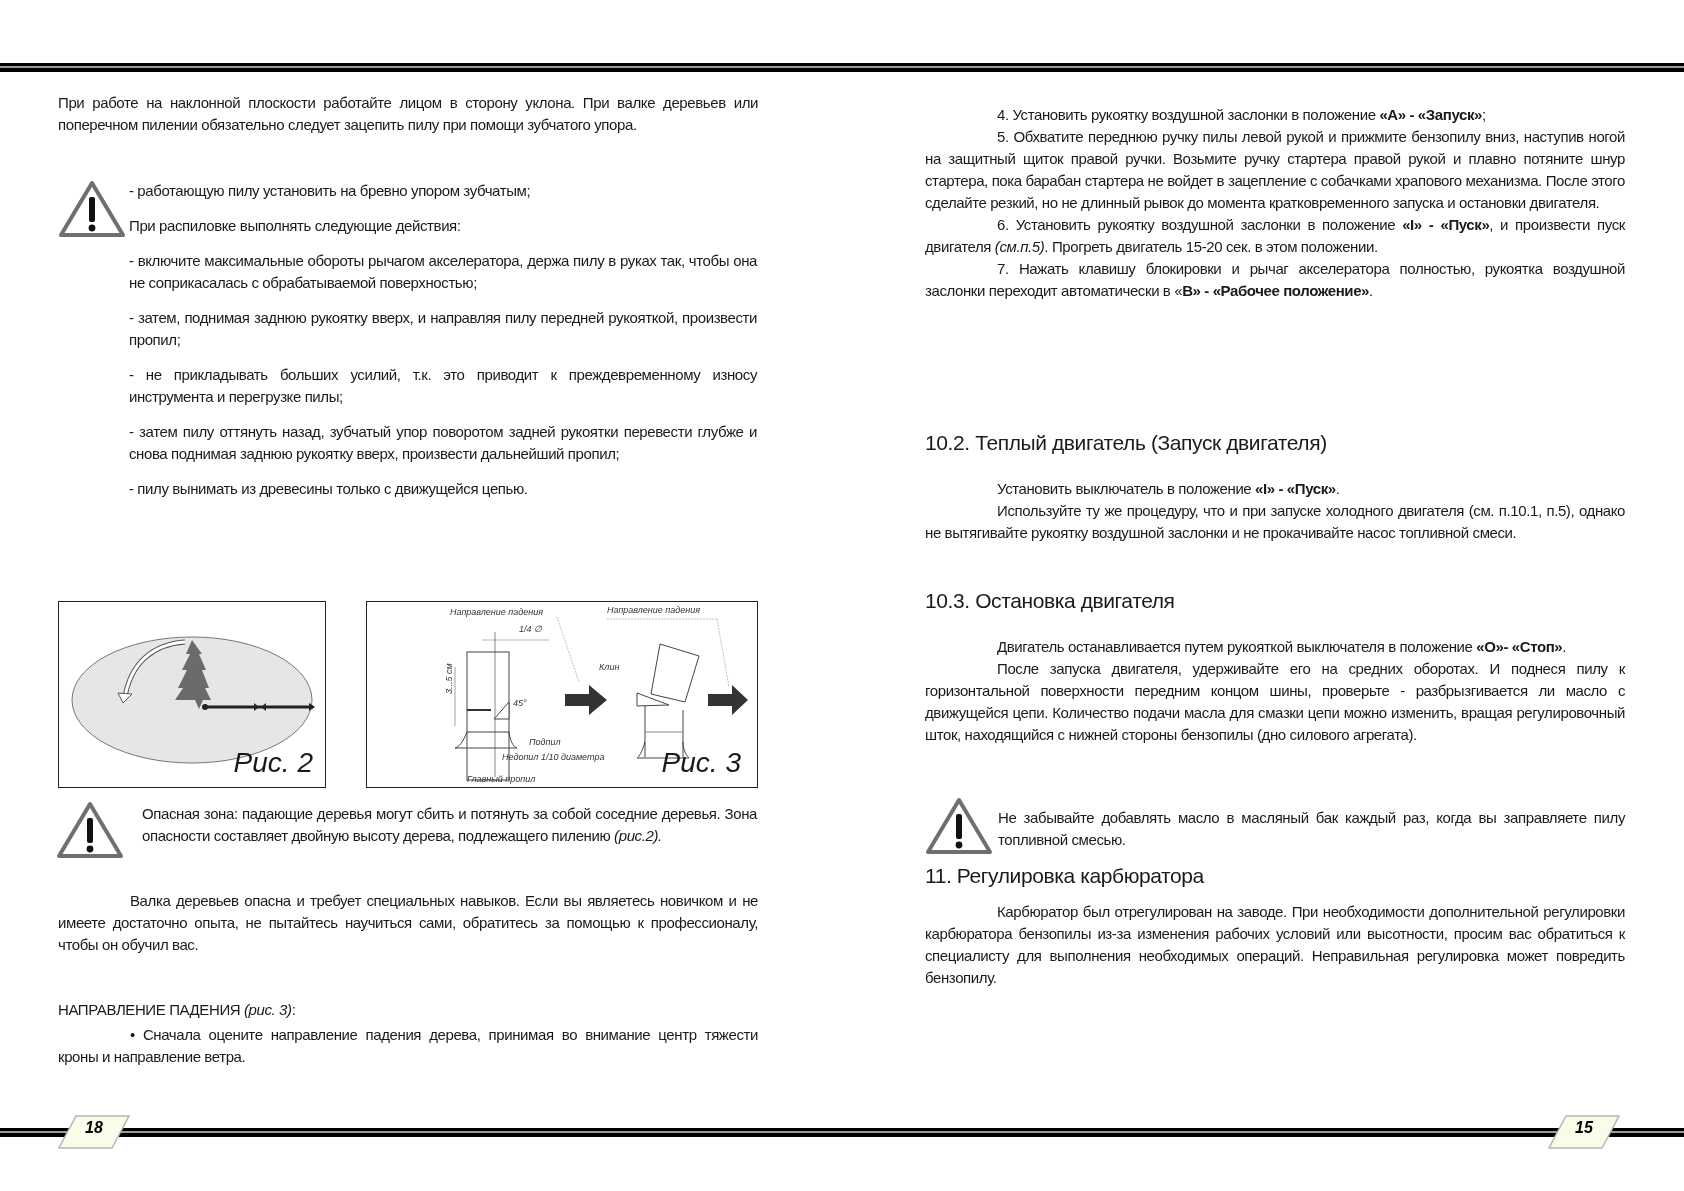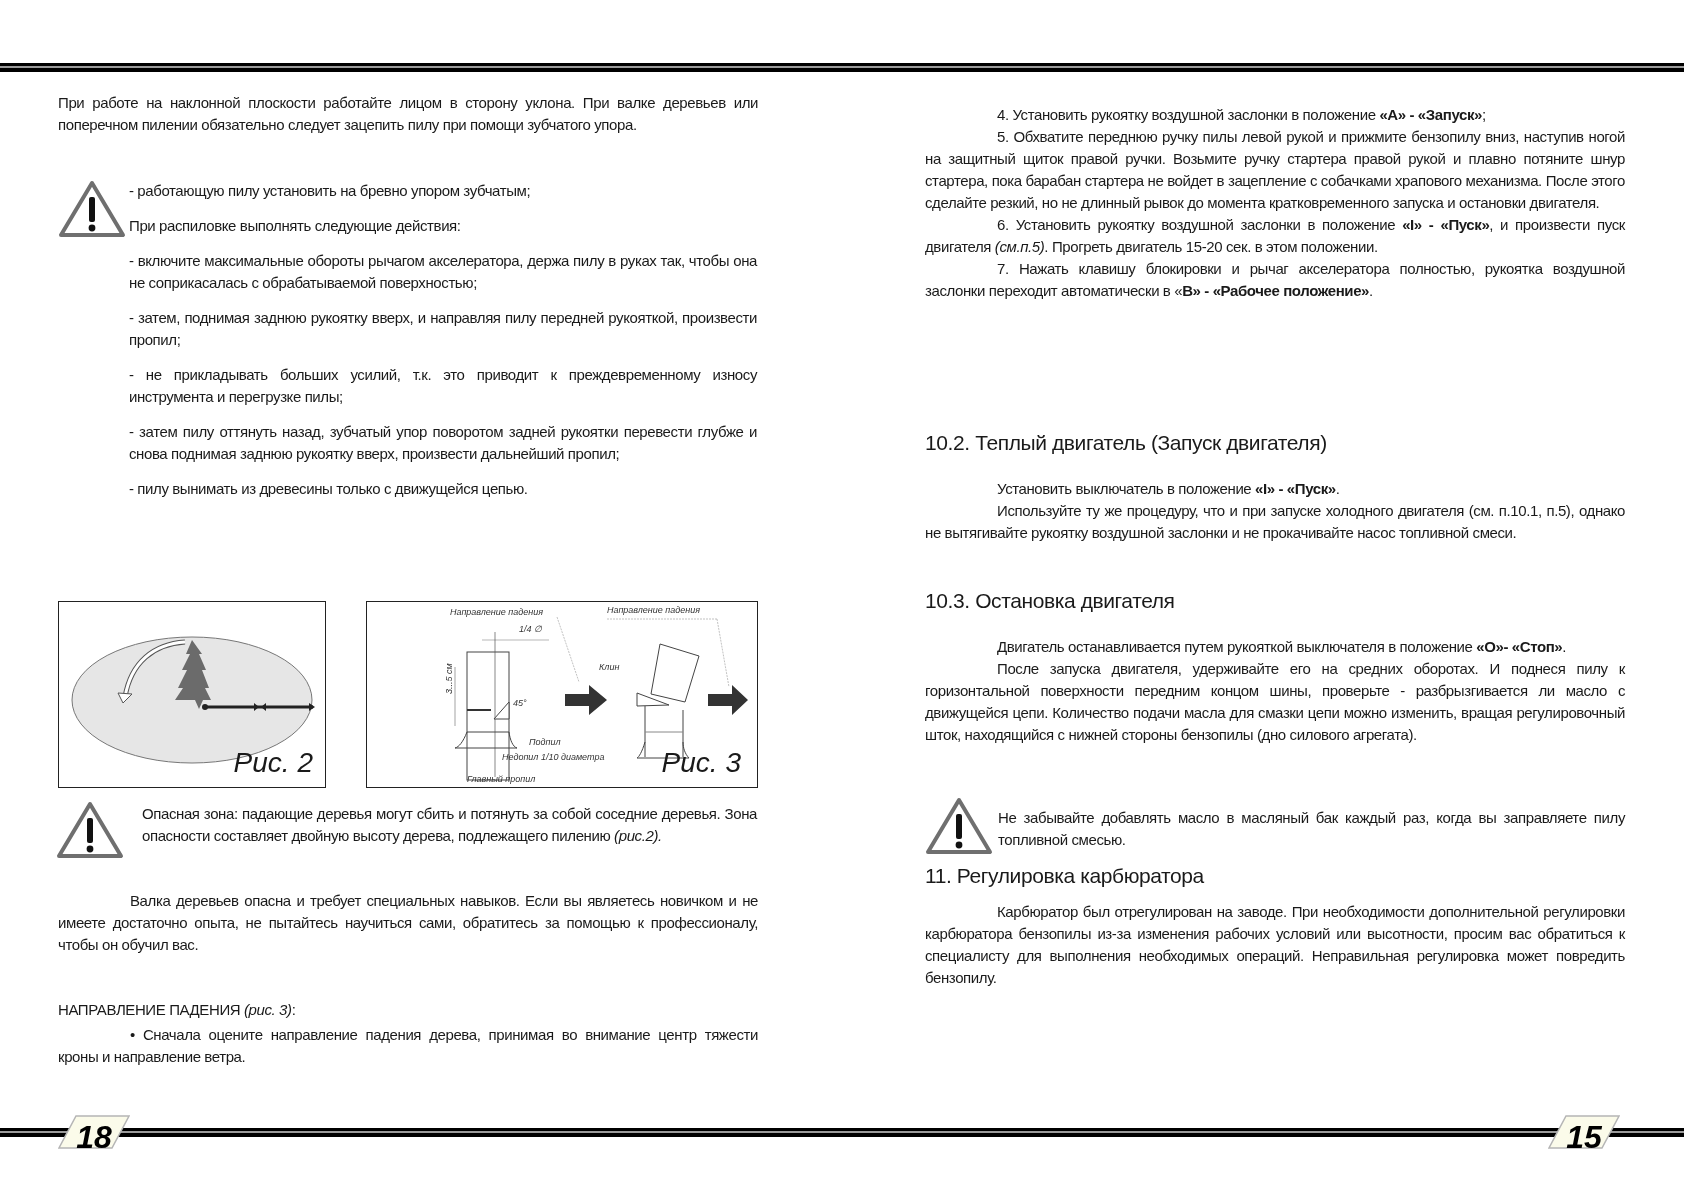--- a/index.html
+++ b/index.html
@@ -16,21 +16,21 @@
     content: ""; position: absolute; left: 0; right: 0; top: 3px; height: 2px; background: #9a9a9a;
   }
   .rule.top { top: 63px; }
   .rule.bottom { top: 1128px; }
   .page-num {
     position: absolute; top: 1115px; width: 72px; height: 34px;
   }
   .page-num svg { position: absolute; left: 0; top: 0; }
   .page-num span {
     position: absolute; left: 0; right: 0; top: 4px; text-align: center;
-    font-weight: bold; font-style: italic; font-size: 32px; color: #000;
+    font-weight: bold; font-style: italic; font-size: 16px; color: #000;
   }
   .pn-left { left: 58px; }
   .pn-right { left: 1548px; }
 
   .col { position: absolute; font-size: 15px; line-height: 22px; letter-spacing: -0.4px; }
   .col p { margin: 0; text-align: justify; }
   .left { left: 58px; width: 700px; }
   .right { left: 925px; width: 700px; }
 
   .warn { position: absolute; }

